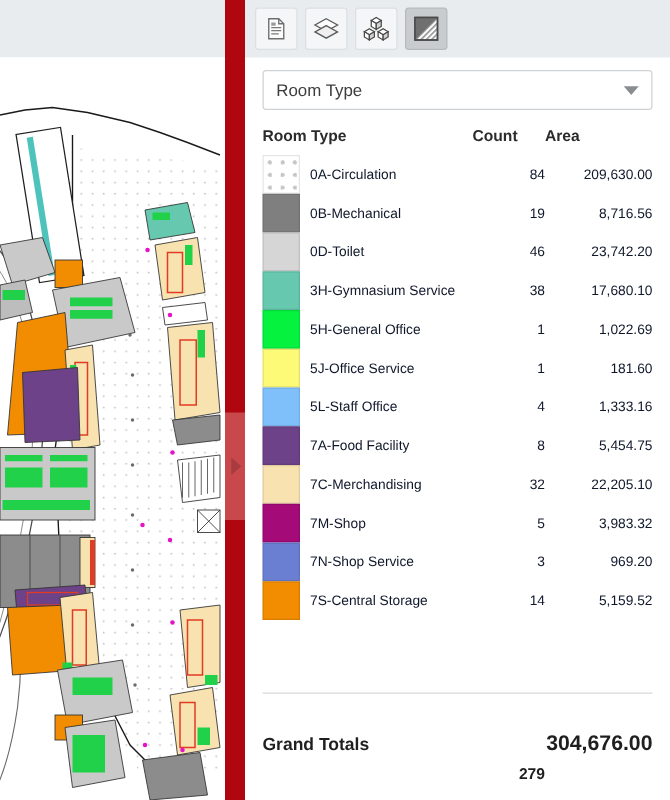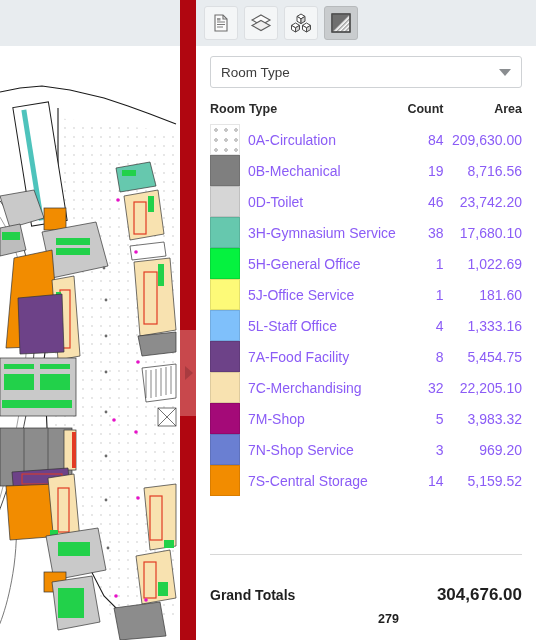--- a/index.html
+++ b/index.html
@@ -96,27 +96,27 @@
     border-left: 6px solid transparent;
     border-right: 6px solid transparent;
     border-top: 7px solid #8a8d90;
   }
 
   
   #legend-table { padding: 0 14px; margin-top: 14px; flex: 1 1 auto; }
   table { width: 100%; border-collapse: collapse; }
   th {
     font-size: 12.5px; font-weight: bold; color: #2b2b2b;
-    text-align: right; padding-bottom: 8px; white-space: nowrap;
+    text-align: left; padding-bottom: 8px; white-space: nowrap;
   }
   th.col-name { text-align: left; padding-left: 0; }
   th.col-count { width: 58px; }
   th.col-area  { width: 86px; }
 
-  td { font-size: 14px; color: #8b5cf6; height: 31px; vertical-align: middle; }
+  td { font-size: 11px; color: #0f172a; height: 31px; vertical-align: middle; }
   td.cell-swatch { width: 30px; padding: 0; }
   td.cell-label { padding-left: 8px; white-space: nowrap; }
   td.cell-num { text-align: right; white-space: nowrap; }
 
   .swatch {
     width: 30px; height: 31px;
     display: block;
     border: 1px solid rgba(0,0,0,0.10);
   }
   .swatch.pattern-dots {
@@ -131,21 +131,21 @@
       radial-gradient(circle at 5px 25px, #c6c6c6 1.6px, transparent 1.8px),
       radial-gradient(circle at 15px 25px, #c6c6c6 1.6px, transparent 1.8px),
       radial-gradient(circle at 25px 25px, #c6c6c6 1.6px, transparent 1.8px);
   }
 
   
   #totals-wrap { padding: 0 14px; flex: 0 0 auto; margin-top: 4px; }
   #totals-rule { height: 1px; background: #d8d8d8; margin-bottom: 9px; }
   #totals-row { display: flex; align-items: center; padding-bottom: 14px; }
   #totals-label { flex: 1 1 auto; font-size: 14px; font-weight: bold; color: #1f1f1f; }
-  #totals-count { width: 58px; font-size: 12.5px; font-weight: bold; color: #1f1f1f; margin-top: 48px; }
+  #totals-count { width: 58px; text-align: right; font-size: 12.5px; font-weight: bold; color: #1f1f1f; margin-top: 48px; }
   #totals-area  { width: 86px; text-align: right; font-size: 17px; font-weight: bold; color: #1f1f1f; }
 </style>
 </head>
 <body>
 
 <div id="app">
 
   <div id="map-panel">
     <div id="map-topband"></div>
     <svg id="plan-canvas" viewBox="0 0 180 640">

